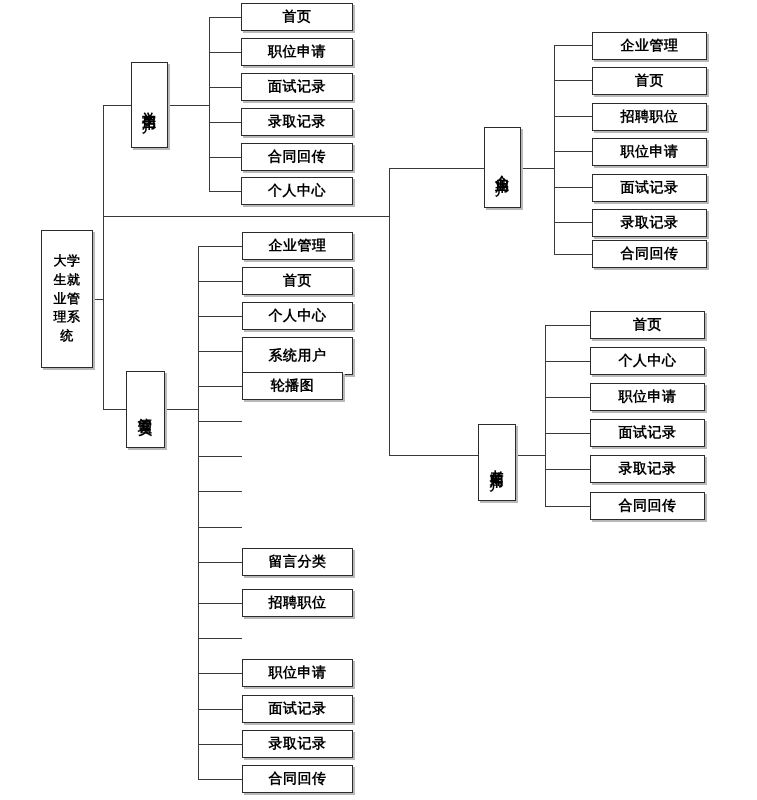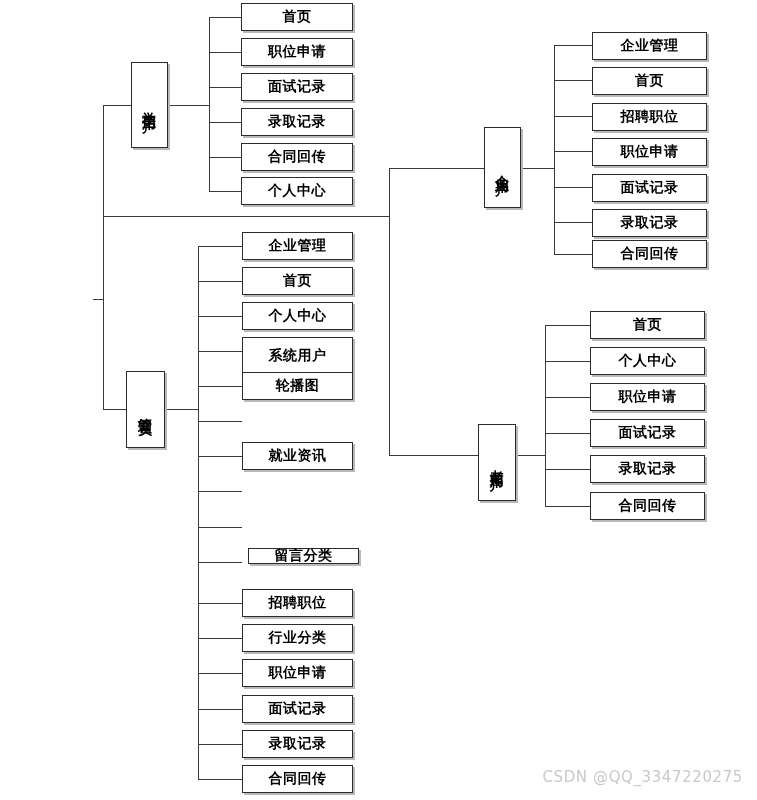--- a/index.html
+++ b/index.html
@@ -86,56 +86,54 @@
 
   <div class="line h" style="left:516px;top:455px;width:30px;"></div>
   <div class="line v" style="left:545px;top:325px;height:181px;"></div>
   <div class="line h" style="left:545px;top:325px;width:45px;"></div>
   <div class="line h" style="left:545px;top:361px;width:45px;"></div>
   <div class="line h" style="left:545px;top:397px;width:45px;"></div>
   <div class="line h" style="left:545px;top:433px;width:45px;"></div>
   <div class="line h" style="left:545px;top:469px;width:45px;"></div>
   <div class="line h" style="left:545px;top:506px;width:45px;"></div>
 
+  <div class="node root" style="left:41px;top:230px;width:52px;height:138px;">大学生就业管理系统</div>
 
   <div class="node role" style="left:131px;top:62px;width:37px;height:86px;">学生用户</div>
   <div class="node role" style="left:126px;top:371px;width:39px;height:77px;">管理员</div>
   <div class="node role" style="left:484px;top:127px;width:37px;height:81px;">企业用户</div>
   <div class="node role" style="left:478px;top:424px;width:38px;height:77px;">老师用户</div>
 
   <div class="node leaf" style="left:241px;top:3px;width:112px;height:28px;">首页</div>
   <div class="node leaf" style="left:241px;top:38px;width:112px;height:28px;">职位申请</div>
   <div class="node leaf" style="left:241px;top:73px;width:112px;height:28px;">面试记录</div>
   <div class="node leaf" style="left:241px;top:108px;width:112px;height:28px;">录取记录</div>
   <div class="node leaf" style="left:241px;top:143px;width:112px;height:28px;">合同回传</div>
   <div class="node leaf" style="left:241px;top:177px;width:112px;height:28px;">个人中心</div>
 
   <div class="node leaf" style="left:242px;top:232px;width:111px;height:28px;">企业管理</div>
   <div class="node leaf" style="left:242px;top:267px;width:111px;height:28px;">首页</div>
   <div class="node leaf" style="left:242px;top:302px;width:111px;height:28px;">个人中心</div>
   <div class="node leaf" style="left:242px;top:337px;width:111px;height:38px;text-align:right;">系统用户</div>
-  <div class="node leaf" style="left:242px;top:372px;width:111px;height:28px;">轮播图</div>
-  <div class="node leaf" style="left:242px;top:442px;width:111px;height:28px;">就业资讯</div>
-  <div class="node leaf" style="left:248px;top:548px;width:111px;height:16px;">留言分类</div>
+  <div class="node leaf" style="left:242px;top:372px;width:101px;height:28px;">轮播图</div>
+  <div class="node leaf" style="left:242px;top:548px;width:111px;height:28px;">留言分类</div>
   <div class="node leaf" style="left:242px;top:589px;width:111px;height:28px;">招聘职位</div>
-  <div class="node leaf" style="left:242px;top:624px;width:111px;height:28px;">行业分类</div>
   <div class="node leaf" style="left:242px;top:659px;width:111px;height:28px;">职位申请</div>
   <div class="node leaf" style="left:242px;top:695px;width:111px;height:28px;">面试记录</div>
   <div class="node leaf" style="left:242px;top:730px;width:111px;height:28px;">录取记录</div>
   <div class="node leaf" style="left:242px;top:765px;width:111px;height:28px;">合同回传</div>
 
   <div class="node leaf" style="left:592px;top:32px;width:115px;height:28px;">企业管理</div>
   <div class="node leaf" style="left:592px;top:67px;width:115px;height:28px;">首页</div>
   <div class="node leaf" style="left:592px;top:103px;width:115px;height:28px;">招聘职位</div>
   <div class="node leaf" style="left:592px;top:138px;width:115px;height:28px;">职位申请</div>
   <div class="node leaf" style="left:592px;top:174px;width:115px;height:28px;">面试记录</div>
   <div class="node leaf" style="left:592px;top:209px;width:115px;height:28px;">录取记录</div>
   <div class="node leaf" style="left:592px;top:240px;width:115px;height:28px;">合同回传</div>
 
   <div class="node leaf" style="left:590px;top:311px;width:115px;height:28px;">首页</div>
   <div class="node leaf" style="left:590px;top:347px;width:115px;height:28px;">个人中心</div>
   <div class="node leaf" style="left:590px;top:383px;width:115px;height:28px;">职位申请</div>
   <div class="node leaf" style="left:590px;top:419px;width:115px;height:28px;">面试记录</div>
   <div class="node leaf" style="left:590px;top:455px;width:115px;height:28px;">录取记录</div>
   <div class="node leaf" style="left:590px;top:492px;width:115px;height:28px;">合同回传</div>
 
-  <div class="watermark">CSDN @QQ_3347220275</div>
 </div>
 
 </body></html>

